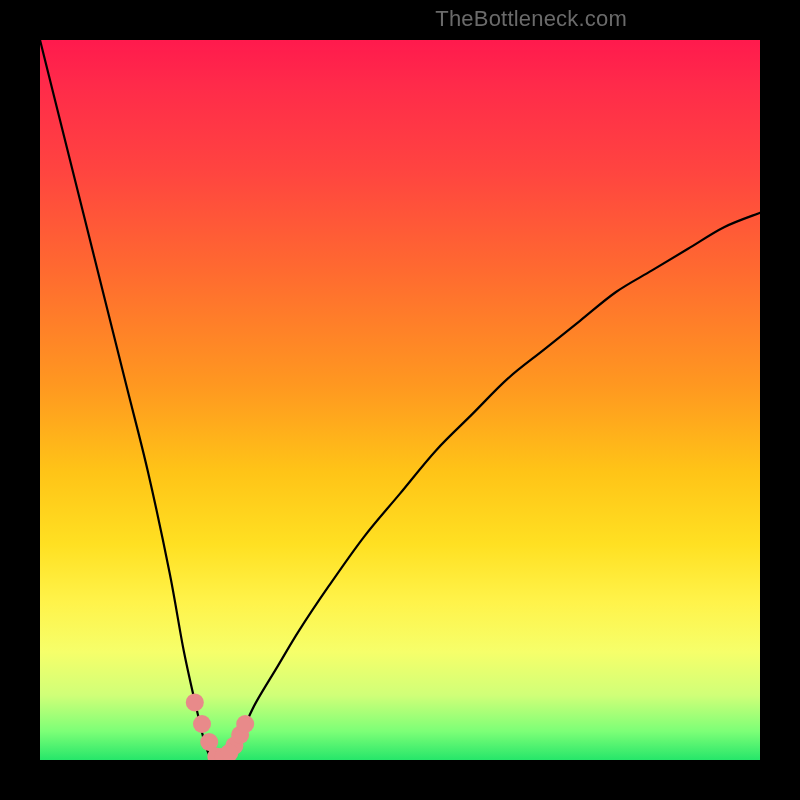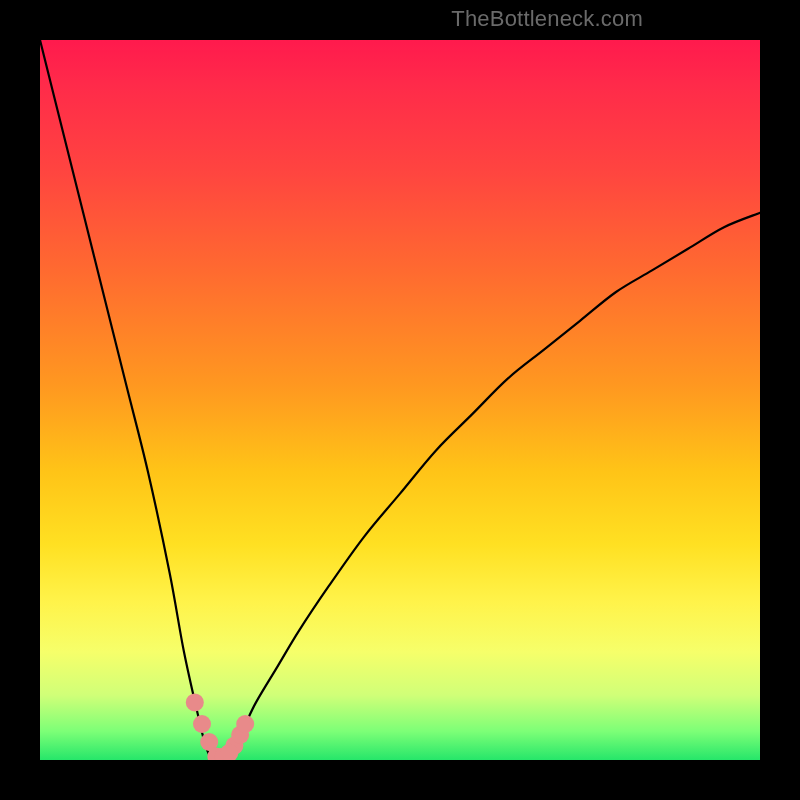--- a/index.html
+++ b/index.html
@@ -11,21 +11,20 @@
     overflow: hidden;
     font-family: Arial, Helvetica, sans-serif;
   }
   .frame {
     position: absolute;
     left: 0;
     top: 0;
     width: 637px;
     height: 800px;
     background: #000;
-    padding-left: 16px;
   }
   .plot-area {
     position: absolute;
     left: 40px;
     top: 40px;
     width: 720px;
     height: 720px;
     
   }
   .gradient {

